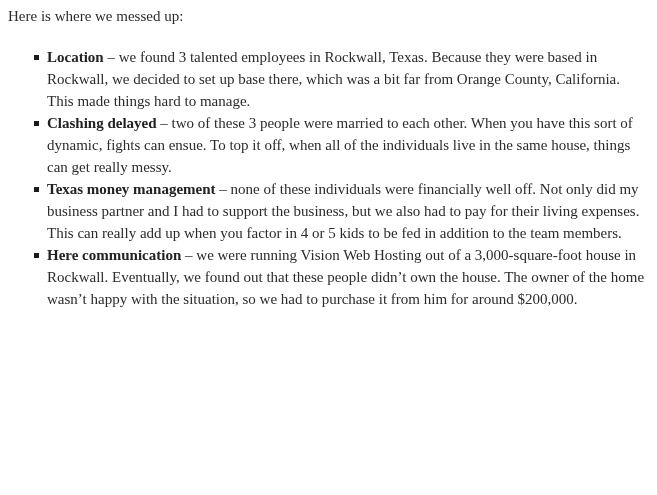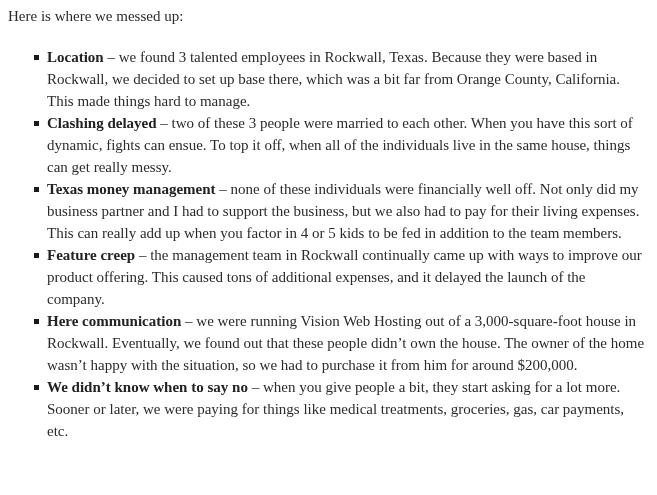--- a/index.html
+++ b/index.html
@@ -65,27 +65,17 @@
       <strong class="item-title">Clashing delayed</strong>
       <span class="item-body">– two of these 3 people were married to each other. When you have this sort of dynamic, fights can ensue. To top it off, when all of the individuals live in the same house, things can get really messy.</span>
     </li>
     <li>
       <span class="bullet"></span>
       <strong class="item-title">Texas money management</strong>
       <span class="item-body">– none of these individuals were financially well off. Not only did my business partner and I had to support the business, but we also had to pay for their living expenses. This can really add up when you factor in 4 or 5 kids to be fed in addition to the team members.</span>
     </li>
     <li>
       <span class="bullet"></span>
-      <strong class="item-title">Feature creep</strong>
-      <span class="item-body">– the management team in Rockwall continually came up with ways to improve our product offering. This caused tons of additional expenses, and it delayed the launch of the company.</span>
-    </li>
-    <li>
-      <span class="bullet"></span>
       <strong class="item-title">Here communication</strong>
       <span class="item-body">– we were running Vision Web Hosting out of a 3,000-square-foot house in Rockwall. Eventually, we found out that these people didn’t own the house. The owner of the home wasn’t happy with the situation, so we had to purchase it from him for around $200,000.</span>
-    </li>
-    <li>
-      <span class="bullet"></span>
-      <strong class="item-title">We didn’t know when to say no</strong>
-      <span class="item-body">– when you give people a bit, they start asking for a lot more. Sooner or later, we were paying for things like medical treatments, groceries, gas, car payments, etc.</span>
     </li>
   </ul>
 </div>
 
 </body></html>

